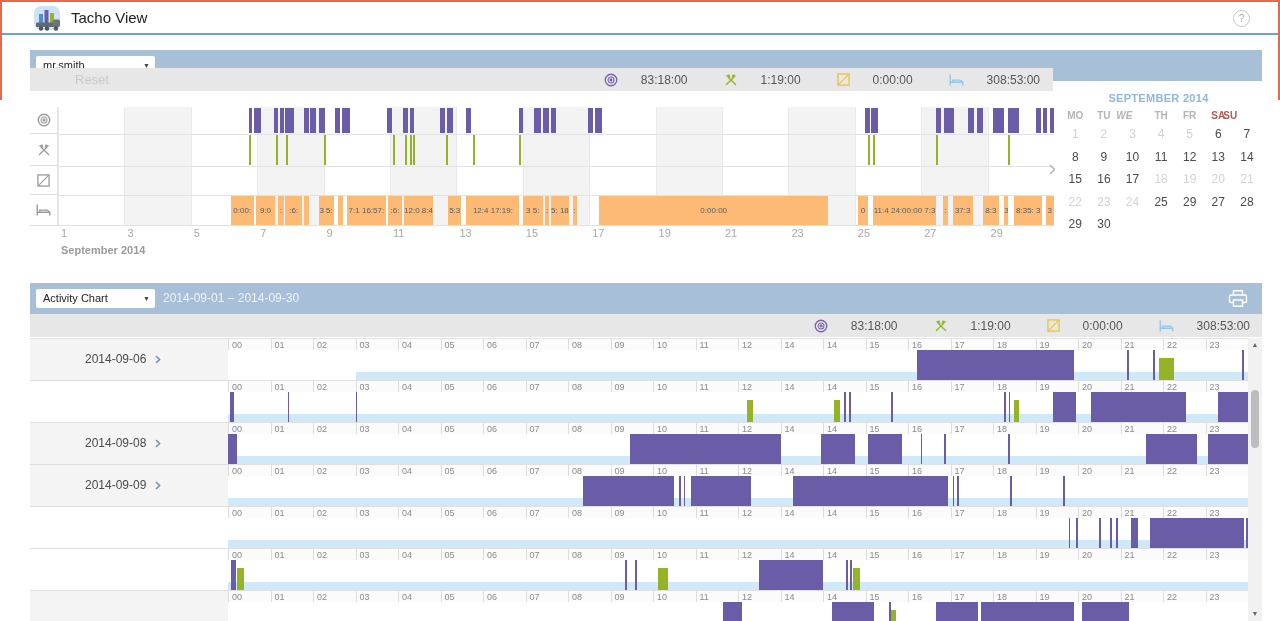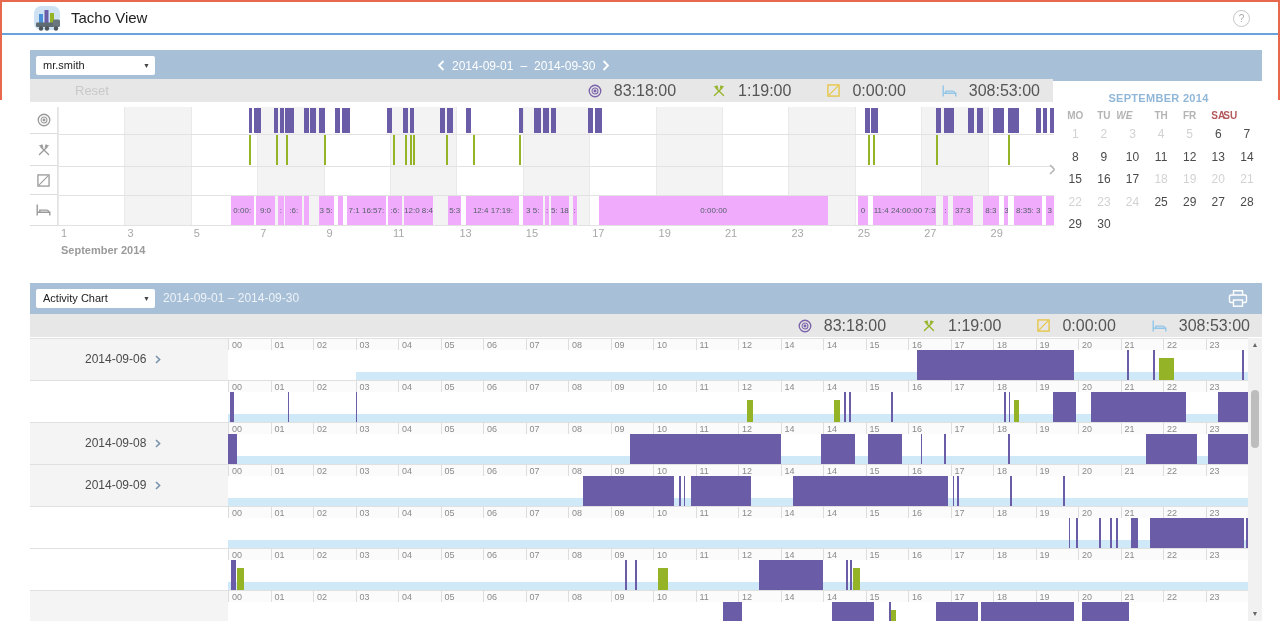--- a/index.html
+++ b/index.html
@@ -24,36 +24,36 @@
   .btns{position:absolute;left:130px;top:6px;display:flex;gap:2px}
   .range-btn{height:19px;line-height:19px;padding:0 9px;background:#fff;color:#4d7fb5;font-size:11px;
              border:none;border-radius:2px;font-family:inherit;cursor:pointer}
   .range-btn.sel{background:#d9d9d9}
   .datenav{position:absolute;left:407px;top:0;height:31px;display:flex;align-items:center;gap:7px;color:#fff;font-size:12px}
   .chev{display:flex;align-items:center;cursor:pointer}
   .hdr-range{position:absolute;left:133px;top:0;line-height:31px;color:#eef3f8;font-size:12px}
   .print{position:absolute;right:13px;top:6px;cursor:pointer}
   
   .statsbar{position:absolute;background:#e7e7e7}
-  .s1{left:30px;top:79px;width:1023px;height:23px}
+  .s1{left:30px;top:68px;width:1023px;height:23px}
   .s2{left:30px;top:314px;width:1232px;height:23px}
   .reset{position:absolute;left:45px;top:4px;font-size:13px;color:#c9c9c9;cursor:pointer}
   .stat-items{position:absolute;right:13px;top:0;height:23px;display:flex;align-items:center;gap:36px}
   .s2 .stat-items{right:12px}
-  .stat-item{display:flex;align-items:center;gap:12px;font-size:16px;color:#555}
+  .stat-item{display:flex;align-items:center;gap:23px;font-size:12px;color:#555}
   
   .iconcol{position:absolute;left:30px;top:107px;width:27px;height:119px}
   .icon-row{box-sizing:border-box;border-bottom:1px solid #ddd;display:flex;align-items:center;justify-content:center;color:#9a9a9a}
   #month-plot{position:absolute;left:57px;top:107px;width:996px;height:119px;overflow:hidden;border-left:1px solid #e3e3e3}
   .band{position:absolute;top:0;height:119px;background:#fff;border-left:1px solid #e9e9e9;box-sizing:border-box}
   .band.alt{background:#f3f3f3}
   .rowline{position:absolute;left:0;width:996px;height:0;border-top:1px solid #e2e2e2}
   .mdrive{position:absolute;top:1px;height:25px;background:#6b5ca8}
   .mwork{position:absolute;top:28px;height:30px;width:2px;background:#94b327}
-  .mrest{position:absolute;top:89px;height:29px;background:#f0abfc;font-size:8px;color:#56606a;
+  .mrest{position:absolute;top:89px;height:29px;background:#fdba74;font-size:8px;color:#56606a;
          line-height:29px;text-align:center;overflow:hidden;white-space:nowrap}
   #month-axis{position:absolute;left:57px;top:227px;width:996px;height:14px}
   .mday{position:absolute;top:0;font-size:11px;color:#a8a8a8}
   .monthlabel{position:absolute;left:61px;top:244px;font-size:11px;font-weight:bold;color:#9a9a9a}
   .collapse{position:absolute;left:1049px;top:161px;cursor:pointer}
   
   .calendar{position:absolute;left:1055px;top:84px;width:207px;height:178px;background:#fff}
   .cal-title{position:absolute;left:0;top:8px;width:100%;text-align:center;font-size:11px;font-weight:bold;
              color:#91b7d8;letter-spacing:.3px}
   .cal-hd{position:absolute;width:28px;text-align:center;font-size:10px;font-weight:bold;color:#b4b4b4}
@@ -102,35 +102,20 @@
     </svg>
   </span>
   <h1>Tacho View</h1>
   <span class="help">?</span>
 </header>
 
 <div class="toolbar t1">
   <div class="select">
     <span>mr.smith</span>
     <span class="sel-arrow">▼</span>
-  </div>
-  <div class="datenav">
-    <span class="chev">
-      <svg width="8" height="11" viewBox="0 0 8 11">
-          <path d="M6.5 1 2 5.5 6.5 10" fill="none" stroke="#fff" stroke-width="1.8"></path>
-        </svg>
-    </span>
-    <span>2014-09-01</span>
-    <span>–</span>
-    <span>2014-09-30</span>
-    <span class="chev">
-      <svg width="8" height="11" viewBox="0 0 8 11">
-          <path d="M1.5 1 6 5.5 1.5 10" fill="none" stroke="#fff" stroke-width="1.8"></path>
-        </svg>
-    </span>
   </div>
 </div>
 
 <div class="statsbar s1">
   <span class="reset">Reset</span>
   <div class="stat-items">
       <span class="stat-item">
         <span style="color: rgb(123, 98, 170); display: flex;">
           <svg width="14" height="14" viewBox="0 0 16 16">
             <circle cx="8" cy="8" r="6.6" fill="none" stroke="currentColor" stroke-width="1.5"></circle>

